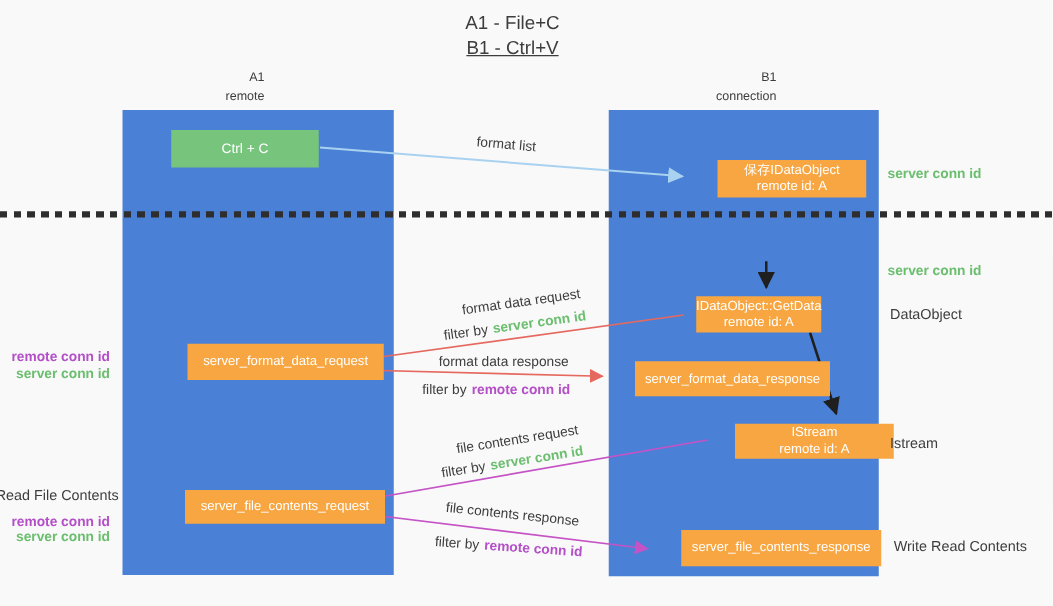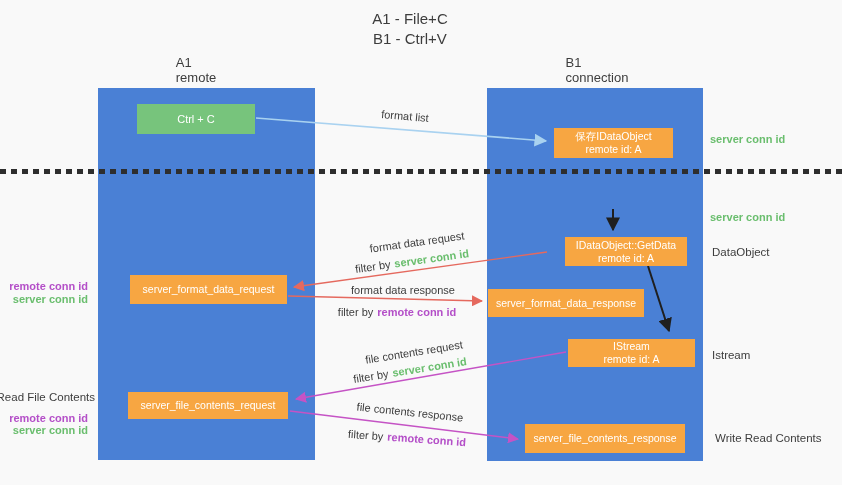--- a/index.html
+++ b/index.html
@@ -6,35 +6,35 @@
     --background:#f9f9f9; --column-blue:#4a80d5; --box-green:#77c47c; --box-orange:#f7a642;
     --text-dark:#3d3d3d; --green-label:#6abe6e; --purple-label:#b44fc8;
     --arrow-blue:#a9d2f0; --arrow-red:#e5695e; --arrow-magenta:#c553c5; --arrow-black:#1f1f1f;
     --dash-line:#2e2e2e; --box-text:#ffffff;
   }
   *{margin:0;padding:0;box-sizing:border-box;}
   html,body{font-family:"Liberation Sans",sans-serif;}
   .canvas{position:relative;width:842px;height:485px;background:var(--background);overflow:hidden;}
 
   .title{position:absolute;left:410px;transform:translateX(-50%);font-size:15px;color:var(--text-dark);white-space:nowrap;}
-  .title.l1{top:10px;} .title.l2{top:30px;}
+  .title.l1{top:10px;} .title.l2{top:30px;text-decoration:underline;}
 
-  .col-header{position:absolute;transform:translateX(-50%);text-align:left;font-size:13px;color:var(--text-dark);line-height:15px;white-space:nowrap;}
+  .col-header{position:absolute;transform:translateX(-50%);text-align:right;font-size:10px;color:var(--text-dark);line-height:15px;white-space:nowrap;}
 
   .column{position:absolute;background:var(--column-blue);z-index:1;}
 
   .dash-sep{position:absolute;left:0;top:169px;width:842px;height:5px;z-index:6;
     background:repeating-linear-gradient(to right,var(--dash-line) 0 6px,transparent 6px 11px);}
 
   svg.arrows{position:absolute;left:0;top:0;z-index:2;}
 
   .node{position:absolute;z-index:3;display:flex;flex-direction:column;align-items:center;justify-content:center;
     color:var(--box-text);font-size:11px;line-height:13px;text-align:center;white-space:nowrap;}
   .node.green{background:var(--box-green);}
-  .node.orange{background:var(--box-orange);}
+  .node.orange{background:var(--box-orange);margin-left:20px;}
   .node.small-text{font-size:10.5px;}
 
   .flow-label{position:absolute;z-index:4;font-size:11px;color:var(--text-dark);white-space:nowrap;
     display:inline-flex;gap:4px;transform-origin:center;}
   .id-green{color:var(--green-label);font-weight:bold;}
   .id-purple{color:var(--purple-label);font-weight:bold;}
 
   .side-label{position:absolute;z-index:4;font-size:11px;white-space:nowrap;transform:translateY(-50%);}
   .side-label.conn-green{color:var(--green-label);font-weight:bold;}
   .side-label.conn-purple{color:var(--purple-label);font-weight:bold;}
@@ -85,21 +85,21 @@
     <line x1="290" y1="411" x2="518" y2="439" style="stroke:var(--arrow-magenta)" stroke-width="1.4" marker-end="url(#mk-magenta)"></line>
   </svg>
 
   <div class="node green" style="left:137px;top:104px;width:118px;height:30px;">
     <span>Ctrl + C</span>
   </div>
   <div class="node orange small-text" style="left:554px;top:128px;width:119px;height:30px;">
     <span>保存IDataObject</span>
     <span>remote id: A</span>
   </div>
-  <div class="node orange small-text" style="left:565px;top:237px;width:122px;height:29px;">
+  <div class="node orange small-text" style="left:537px;top:237px;width:100px;height:29px;">
     <span>IDataObject::GetData</span>
     <span>remote id: A</span>
   </div>
   <div class="node orange small-text" style="left:488px;top:289px;width:156px;height:28px;">
     <span>server_format_data_response</span>
   </div>
   <div class="node orange small-text" style="left:130px;top:275px;width:157px;height:29px;">
     <span>server_format_data_request</span>
   </div>
   <div class="node orange small-text" style="left:568px;top:339px;width:127px;height:28px;">

